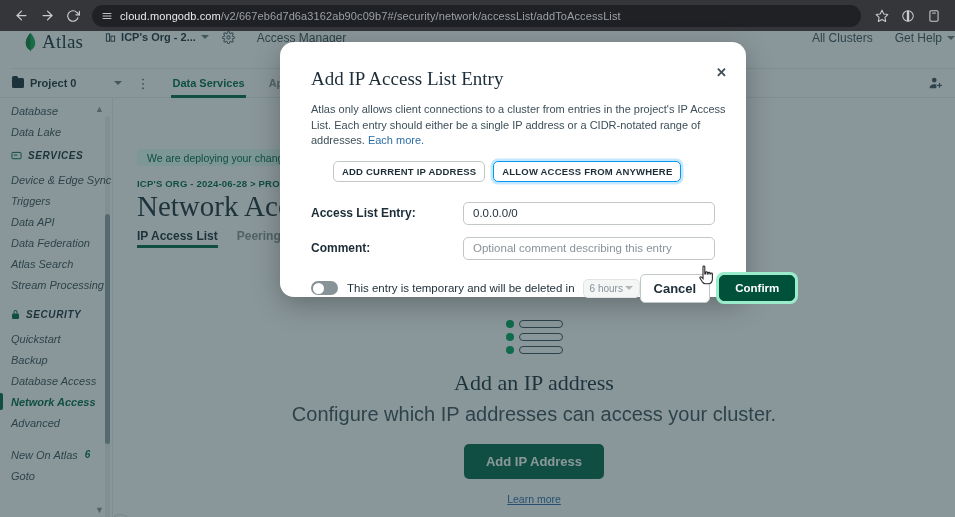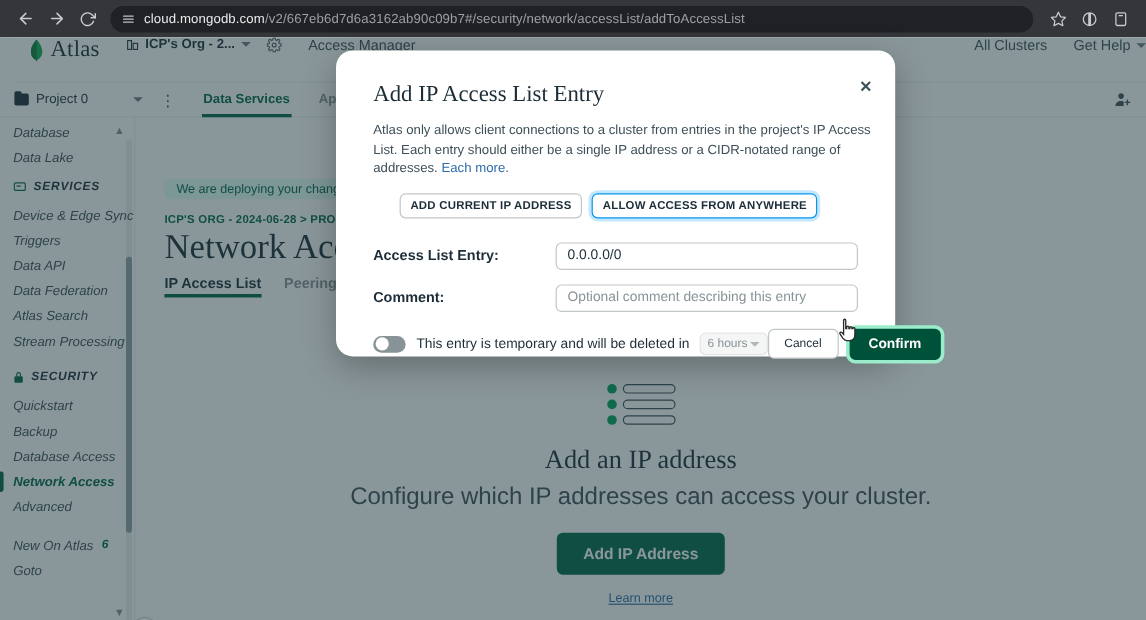--- a/index.html
+++ b/index.html
@@ -58,21 +58,21 @@
   .topnav-link { margin-left: 22px; font-size: 12px; color: #3d4f58; flex:none; }
   .topnav-spacer { flex: 1 1 auto; }
   .topnav-right { display:flex; align-items:center; gap: 22px; flex:none; }
 
   
   .projbar {
     position: absolute; left: 0; top: 38px; width: 955px; height: 29px;
     background: #fff; border-bottom: 1px solid #e8edeb;
     display: flex; align-items: center; padding: 0 12px;
   }
-  .proj-chip { display:flex; align-items:center; gap:6px; font-size:11px; font-weight:normal; color:#1c2d38; flex:none;}
+  .proj-chip { display:flex; align-items:center; gap:6px; font-size:11px; font-weight:bold; color:#1c2d38; flex:none;}
   .folder { width: 12px; height: 10px; background:#1c2d38; border-radius:1.5px; position:relative; flex:none;}
   .folder:before{content:"";position:absolute;left:0;top:-2.5px;width:6px;height:3px;background:#1c2d38;border-radius:1.5px 1.5px 0 0;}
   .proj-caret { margin-left: 38px; }
   .kebab { margin-left: 14px; color:#3d4f58; letter-spacing:0; font-size:13px; line-height:1;}
   .tabs { display:flex; align-items:flex-end; gap: 22px; margin-left: 22px; height:29px;}
   .tab { font-size: 11px; font-weight: bold; color:#889397; height:29px; display:flex; align-items:center; padding:0 1px; flex:none;}
   .tab.active { color:#00684a; box-shadow: inset 0 -3px 0 #00684a; }
   .projbar-spacer{flex:1 1 auto;}
 
   
@@ -189,21 +189,21 @@
     position:absolute; left:1.5px; top:1.5px; width:11px; height:11px; border-radius:50%; background:#fff;
   }
   .toggle-text { font-size: 11.5px; color:#1c2d38; margin-left: 9px; white-space:nowrap; }
   .dur-select {
     margin-left: 8px; width: 57px; height: 19px; border:1px solid #e1e4e4; border-radius:5px;
     background:#f4f6f6; display:flex; align-items:center; justify-content:space-between;
     padding: 0 6px; font-size: 10px; color:#889397; flex:none;
   }
   .footer-spacer { flex:1 1 auto; }
   .btn-cancel {
-    font-size: 10px; font-weight:normal; color:#1c2d38; background:#fff;
+    font-size: 13px; font-weight:bold; color:#1c2d38; background:#fff;
     border:1px solid #c1c7c6; border-radius:5px; padding: 6px 13px;
   }
   .btn-confirm {
     position:relative; font-size: 11.5px; font-weight:bold; color:#fff; background:#00513a;
     border:1px solid #00513a; border-radius:5px; padding: 6px 15px; margin-left: 9px;
     box-shadow: 0 0 0 3px #9aeccb;
   }
   .cursor {
     position:absolute; left: 698px; top: 265px; z-index: 20; pointer-events:none;
   }

